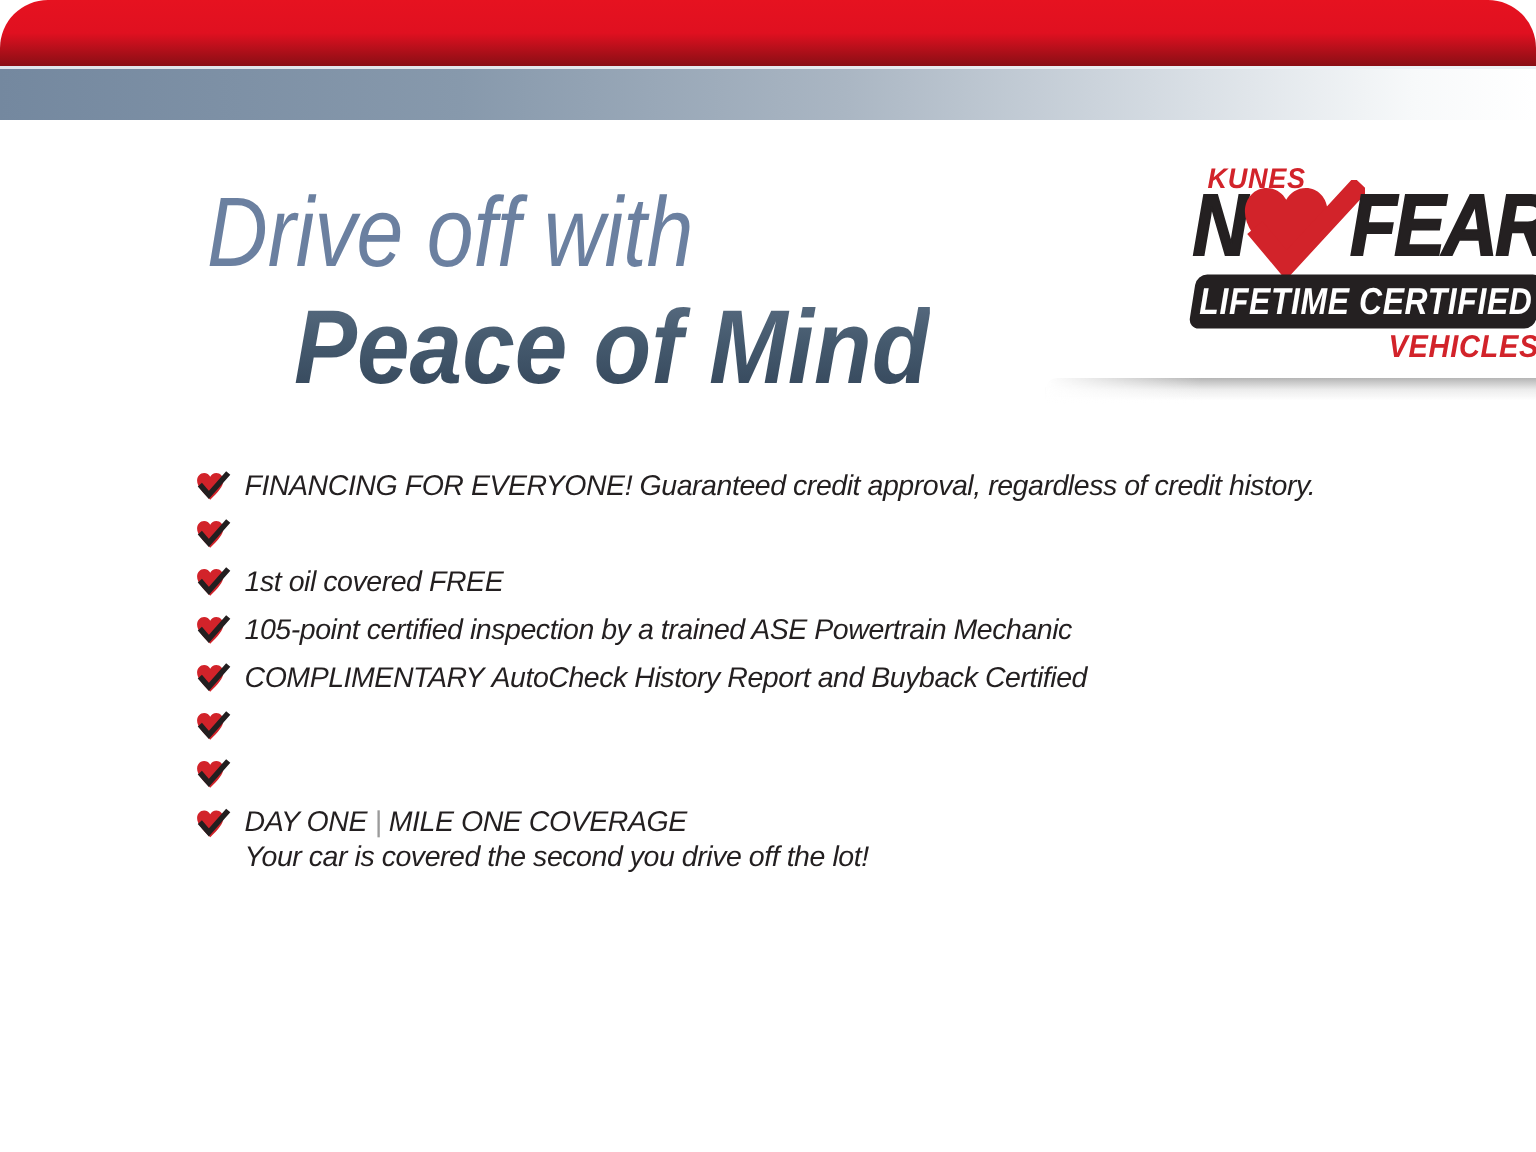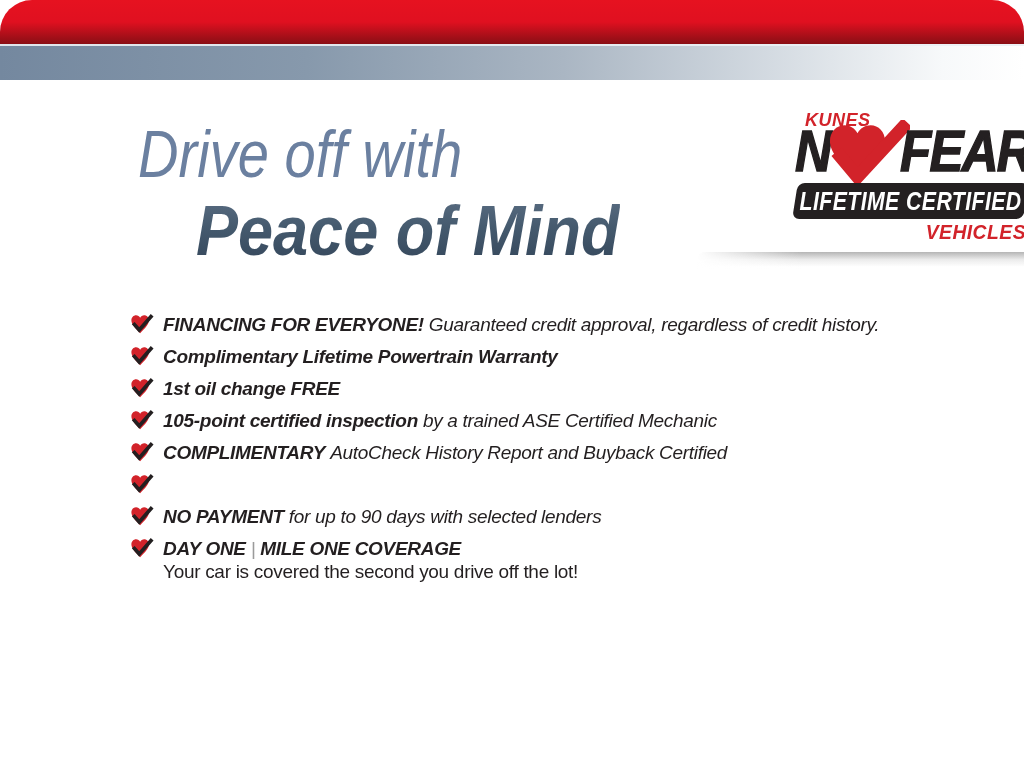--- a/index.html
+++ b/index.html
@@ -92,24 +92,24 @@
   #benefits { position:absolute; left:130px; top:313px; }
   .benefit-row { display:flex; align-items:flex-start; height:32px; }
   .benefit-row .bullet { flex:0 0 auto; width:24px; height:22px; margin:0 9px 0 0; }
   .benefit-text {
     font-style:italic; font-size:19px; line-height:22px; letter-spacing:-.3px;
     color:#231f20; white-space:nowrap; padding-top:1px;
   }
   .seg { display:inline-block; }
   .seg:empty { display:none; }
   .seg + .seg { margin-left:.26em; }
-  .seg.b { font-weight:700; }
+  .seg.b { font-weight:400; }
   .seg.sep { color:#9b9b9b; font-weight:400; }
   .subline {
-    font-size:19px; line-height:22px; letter-spacing:-.3px;
+    font-style:italic; font-size:19px; line-height:22px; letter-spacing:-.3px;
     color:#231f20; white-space:nowrap; margin:1px 0 0 33px;
   }
   .subline:empty { display:none; }
 </style>
 </head>
 <body>
 
 <div id="canvas">
 
   <div class="bar" id="bar-red-top"></div>
@@ -143,38 +143,37 @@
           <path d="M3.5,11 L10,18.5 L24,2.5" fill="none" stroke="#231f20" stroke-width="4"></path>
         </svg>
       <div class="benefit-text"><span class="seg b">FINANCING FOR EVERYONE!</span><span class="seg r">Guaranteed credit approval, regardless of credit history.</span></div>
     </div>
 
     <div class="benefit-row">
       <svg class="bullet" viewBox="0 0 26 24" preserveAspectRatio="none">
           <path d="M11,22 C5.5,16.5 1.5,12.5 1.5,8 C1.5,4.8 3.8,2.5 6.6,2.5 C8.5,2.5 10.2,3.6 11,5.2 C11.8,3.6 13.5,2.5 15.4,2.5 C18.2,2.5 20.5,4.8 20.5,8 C20.5,12.5 16.5,16.5 11,22 Z" fill="#d2232a"></path>
           <path d="M3.5,11 L10,18.5 L24,2.5" fill="none" stroke="#231f20" stroke-width="4"></path>
         </svg>
-      <div class="benefit-text"><span class="seg b">Complimentary Lifetime Powertrain Warranty</span></div>
-    </div>
-
-
-    <div class="benefit-row">
-      <svg class="bullet" viewBox="0 0 26 24" preserveAspectRatio="none">
-          <path d="M11,22 C5.5,16.5 1.5,12.5 1.5,8 C1.5,4.8 3.8,2.5 6.6,2.5 C8.5,2.5 10.2,3.6 11,5.2 C11.8,3.6 13.5,2.5 15.4,2.5 C18.2,2.5 20.5,4.8 20.5,8 C20.5,12.5 16.5,16.5 11,22 Z" fill="#d2232a"></path>
-          <path d="M3.5,11 L10,18.5 L24,2.5" fill="none" stroke="#231f20" stroke-width="4"></path>
-        </svg>
-      <div class="benefit-text"><span class="seg b">1st oil change FREE</span></div>
-    </div>
-
-    <div class="benefit-row">
-      <svg class="bullet" viewBox="0 0 26 24" preserveAspectRatio="none">
-          <path d="M11,22 C5.5,16.5 1.5,12.5 1.5,8 C1.5,4.8 3.8,2.5 6.6,2.5 C8.5,2.5 10.2,3.6 11,5.2 C11.8,3.6 13.5,2.5 15.4,2.5 C18.2,2.5 20.5,4.8 20.5,8 C20.5,12.5 16.5,16.5 11,22 Z" fill="#d2232a"></path>
-          <path d="M3.5,11 L10,18.5 L24,2.5" fill="none" stroke="#231f20" stroke-width="4"></path>
-        </svg>
-      <div class="benefit-text"><span class="seg b">105-point certified inspection</span><span class="seg r">by a trained ASE Certified Mechanic</span></div>
+    </div>
+
+
+    <div class="benefit-row">
+      <svg class="bullet" viewBox="0 0 26 24" preserveAspectRatio="none">
+          <path d="M11,22 C5.5,16.5 1.5,12.5 1.5,8 C1.5,4.8 3.8,2.5 6.6,2.5 C8.5,2.5 10.2,3.6 11,5.2 C11.8,3.6 13.5,2.5 15.4,2.5 C18.2,2.5 20.5,4.8 20.5,8 C20.5,12.5 16.5,16.5 11,22 Z" fill="#d2232a"></path>
+          <path d="M3.5,11 L10,18.5 L24,2.5" fill="none" stroke="#231f20" stroke-width="4"></path>
+        </svg>
+      <div class="benefit-text"><span class="seg b">1st oil covered FREE</span></div>
+    </div>
+
+    <div class="benefit-row">
+      <svg class="bullet" viewBox="0 0 26 24" preserveAspectRatio="none">
+          <path d="M11,22 C5.5,16.5 1.5,12.5 1.5,8 C1.5,4.8 3.8,2.5 6.6,2.5 C8.5,2.5 10.2,3.6 11,5.2 C11.8,3.6 13.5,2.5 15.4,2.5 C18.2,2.5 20.5,4.8 20.5,8 C20.5,12.5 16.5,16.5 11,22 Z" fill="#d2232a"></path>
+          <path d="M3.5,11 L10,18.5 L24,2.5" fill="none" stroke="#231f20" stroke-width="4"></path>
+        </svg>
+      <div class="benefit-text"><span class="seg b">105-point certified inspection</span><span class="seg r">by a trained ASE Powertrain Mechanic</span></div>
     </div>
 
     <div class="benefit-row">
       <svg class="bullet" viewBox="0 0 26 24" preserveAspectRatio="none">
           <path d="M11,22 C5.5,16.5 1.5,12.5 1.5,8 C1.5,4.8 3.8,2.5 6.6,2.5 C8.5,2.5 10.2,3.6 11,5.2 C11.8,3.6 13.5,2.5 15.4,2.5 C18.2,2.5 20.5,4.8 20.5,8 C20.5,12.5 16.5,16.5 11,22 Z" fill="#d2232a"></path>
           <path d="M3.5,11 L10,18.5 L24,2.5" fill="none" stroke="#231f20" stroke-width="4"></path>
         </svg>
       <div class="benefit-text"><span class="seg b">COMPLIMENTARY</span><span class="seg r">AutoCheck History Report and Buyback Certified</span></div>
     </div>
 
@@ -183,25 +182,24 @@
           <path d="M11,22 C5.5,16.5 1.5,12.5 1.5,8 C1.5,4.8 3.8,2.5 6.6,2.5 C8.5,2.5 10.2,3.6 11,5.2 C11.8,3.6 13.5,2.5 15.4,2.5 C18.2,2.5 20.5,4.8 20.5,8 C20.5,12.5 16.5,16.5 11,22 Z" fill="#d2232a"></path>
           <path d="M3.5,11 L10,18.5 L24,2.5" fill="none" stroke="#231f20" stroke-width="4"></path>
         </svg>
     </div>
 
     <div class="benefit-row">
       <svg class="bullet" viewBox="0 0 26 24" preserveAspectRatio="none">
           <path d="M11,22 C5.5,16.5 1.5,12.5 1.5,8 C1.5,4.8 3.8,2.5 6.6,2.5 C8.5,2.5 10.2,3.6 11,5.2 C11.8,3.6 13.5,2.5 15.4,2.5 C18.2,2.5 20.5,4.8 20.5,8 C20.5,12.5 16.5,16.5 11,22 Z" fill="#d2232a"></path>
           <path d="M3.5,11 L10,18.5 L24,2.5" fill="none" stroke="#231f20" stroke-width="4"></path>
         </svg>
-      <div class="benefit-text"><span class="seg b">NO PAYMENT</span><span class="seg r">for up to 90 days with selected lenders</span></div>
     </div>
 
     <div>
-      <div class="benefit-row" style="height:auto;">
+      <div class="benefit-row" style="height:auto;align-items:center;">
         <svg class="bullet" viewBox="0 0 26 24" preserveAspectRatio="none">
             <path d="M11,22 C5.5,16.5 1.5,12.5 1.5,8 C1.5,4.8 3.8,2.5 6.6,2.5 C8.5,2.5 10.2,3.6 11,5.2 C11.8,3.6 13.5,2.5 15.4,2.5 C18.2,2.5 20.5,4.8 20.5,8 C20.5,12.5 16.5,16.5 11,22 Z" fill="#d2232a"></path>
             <path d="M3.5,11 L10,18.5 L24,2.5" fill="none" stroke="#231f20" stroke-width="4"></path>
           </svg>
         <div class="benefit-text"><span class="seg b">DAY ONE</span><span class="seg sep">|</span><span class="seg b">MILE ONE COVERAGE</span></div>
       </div>
       <div class="subline">Your car is covered the second you drive off the lot!</div>
     </div>
 
   </div>

